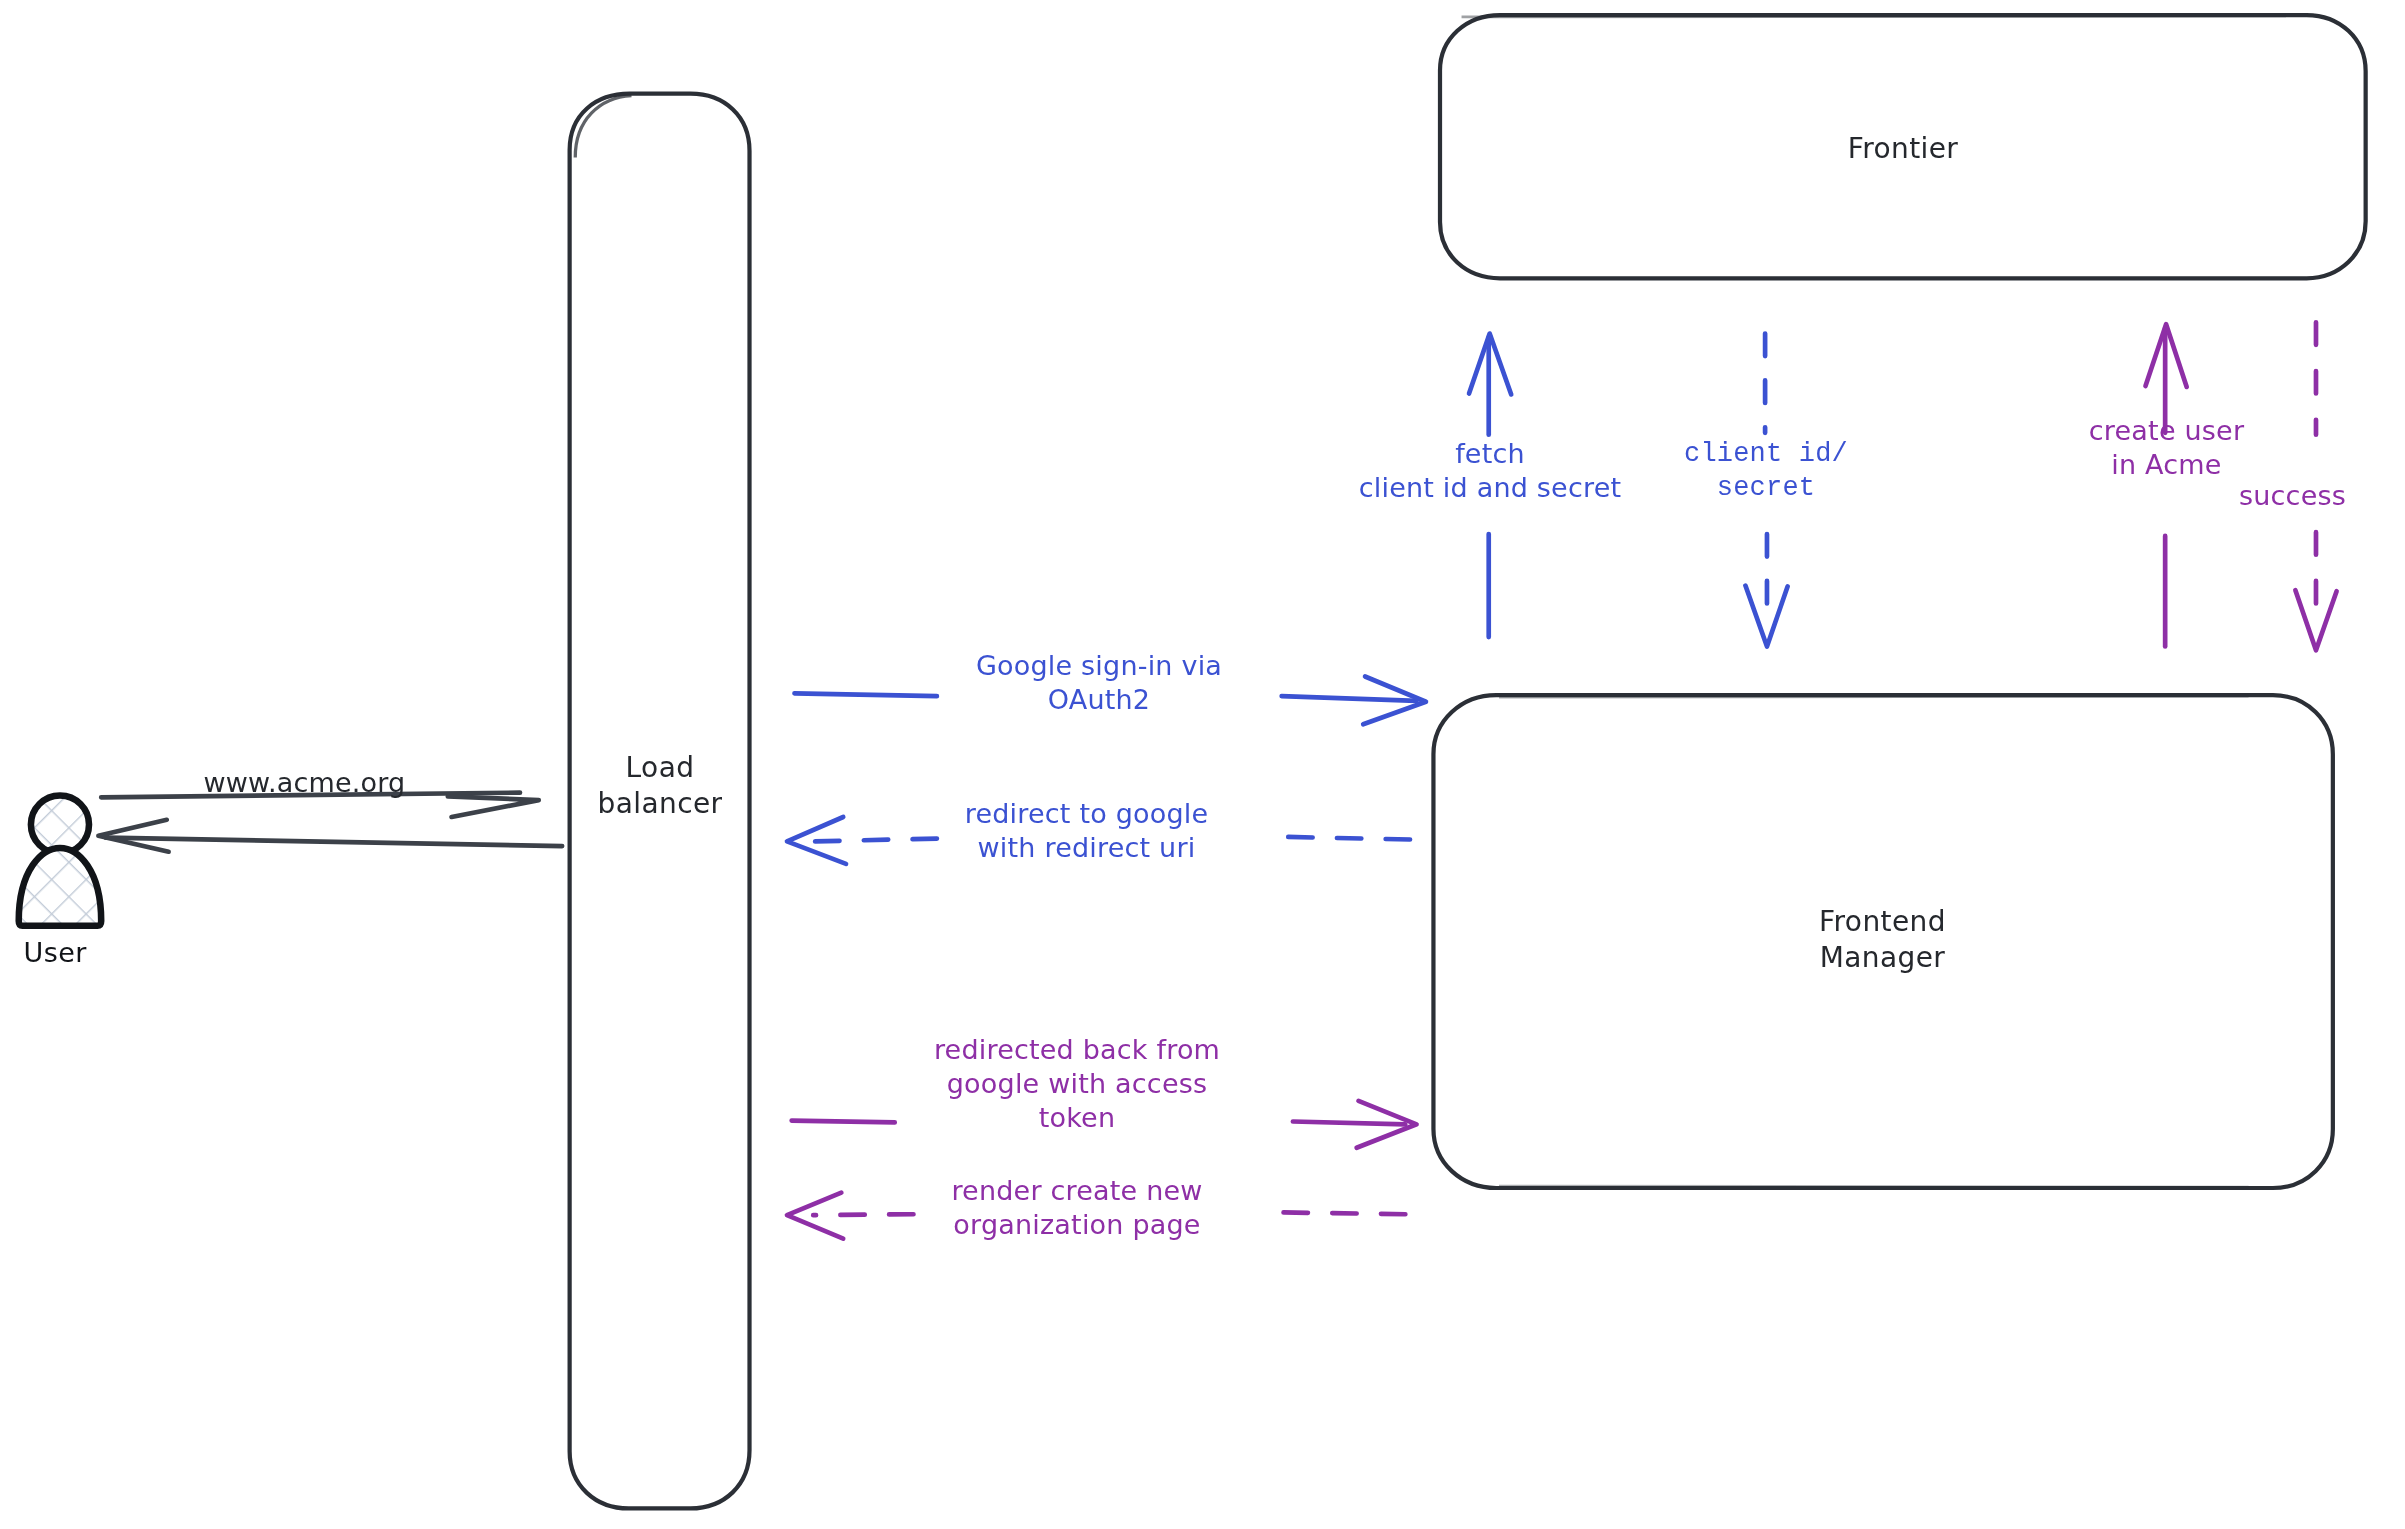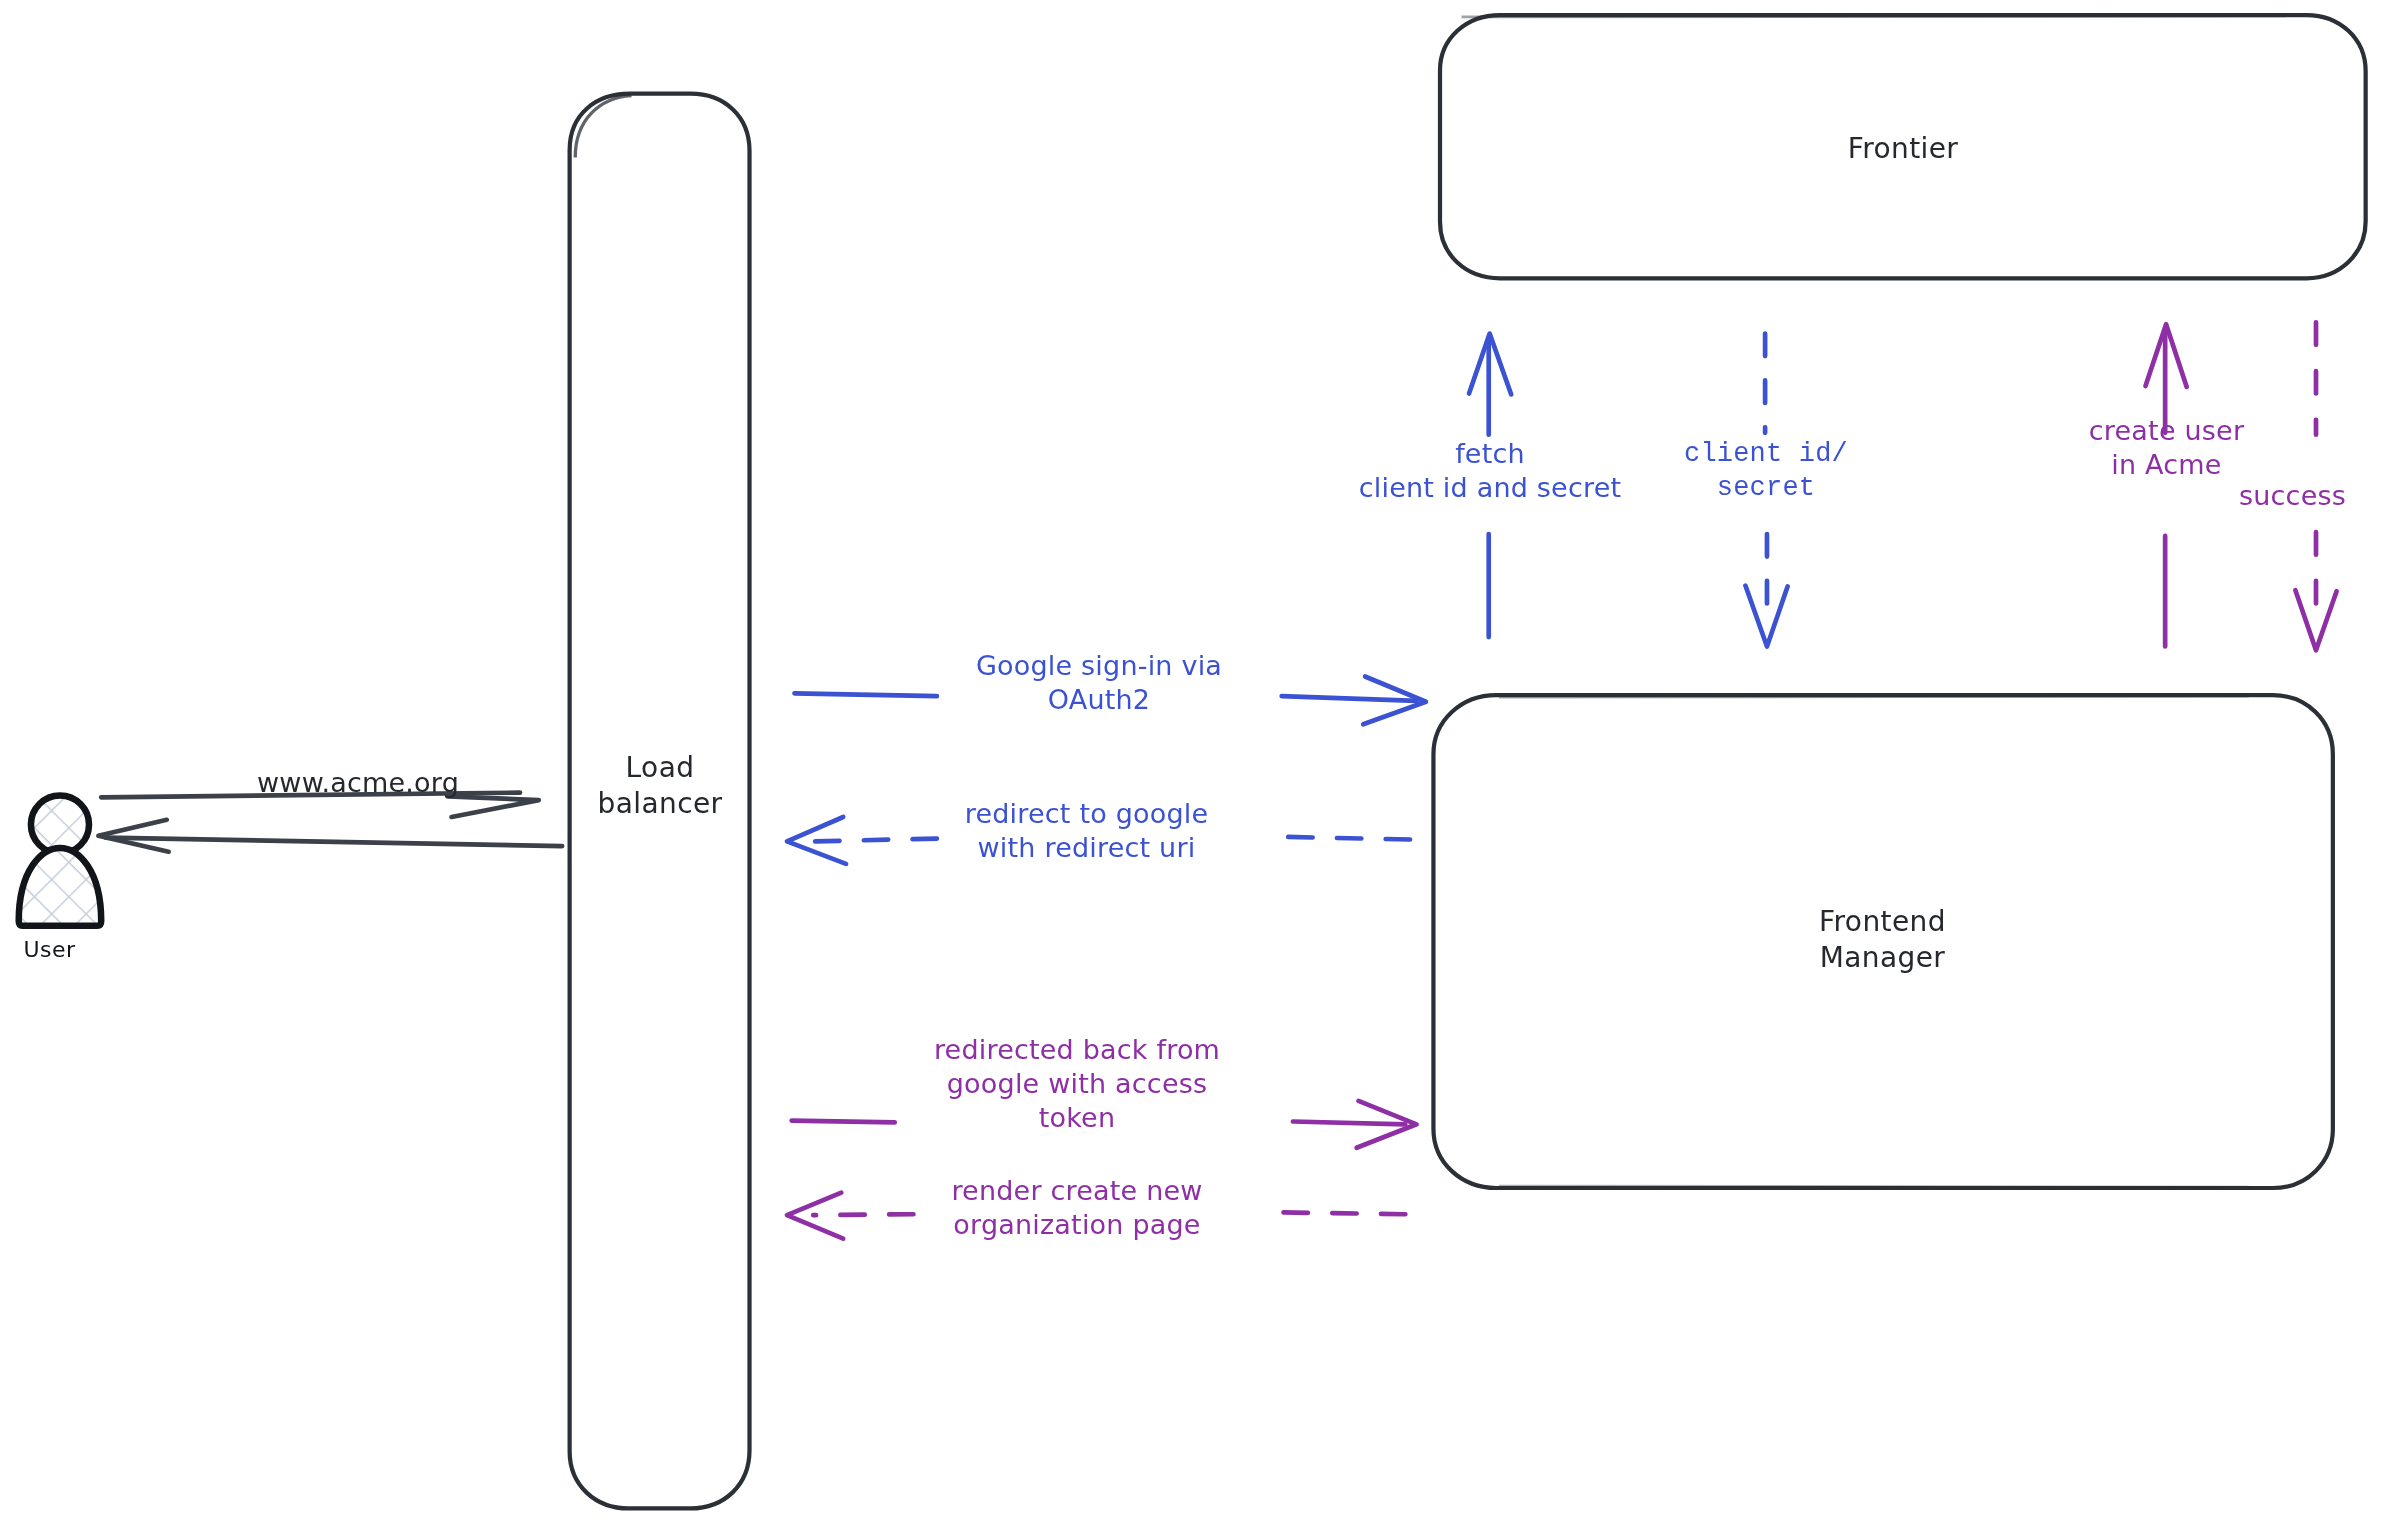--- a/index.html
+++ b/index.html
@@ -23,26 +23,26 @@
     font-family:"DejaVu Sans", sans-serif;
     font-size:27px;
     line-height:34px;
     text-align:center;
     white-space:pre-line;
     letter-spacing:0.2px;
     font-weight:500;
   }
   .blue{color:#3b52d2;}
   .purple{color:#8e2fa6;}
-  .dark{color:#25282d;text-align:right;}
+  .dark{color:#25282d;}
   .actor-label{
     position:absolute;
     font-family:"DejaVu Sans", sans-serif;
     color:#111418;
-    font-size:22px;
+    font-size:27px;
     letter-spacing:0.5px;
   }
 </style>
 </head>
 <body>
 
 <div id="canvas">
 
   <svg class="layer" viewBox="0 0 2567 1633">
     <defs>

